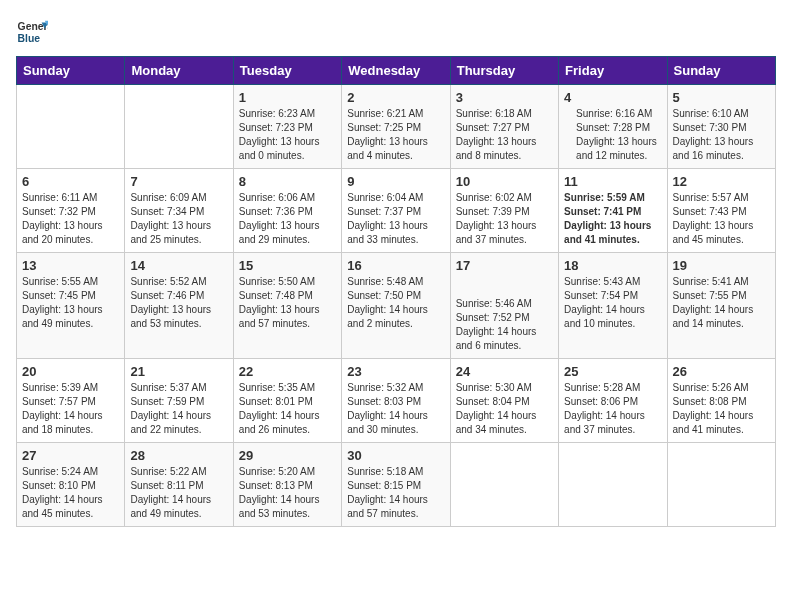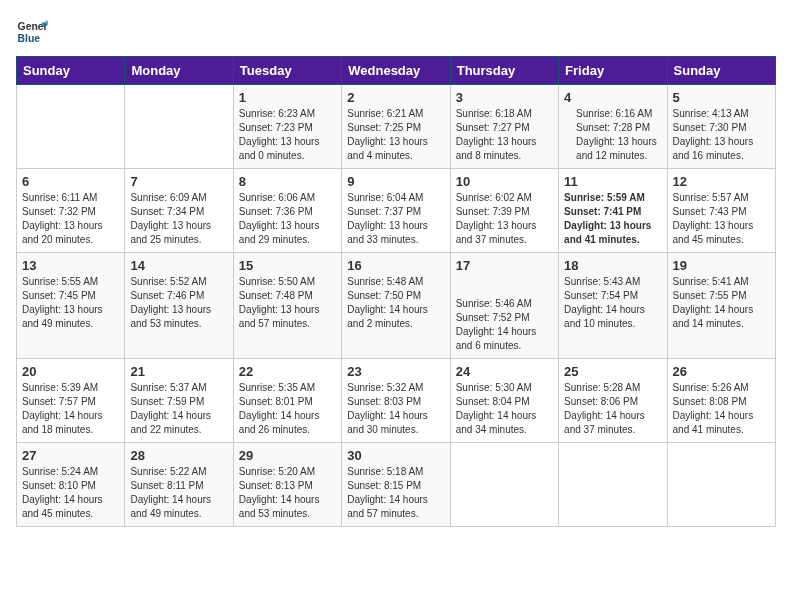--- a/index.html
+++ b/index.html
@@ -140,21 +140,21 @@
         </td>
         <td>
           <span class="day-number">4</span>
           <div class="day-info" style="white-space: pre-line; margin-left: 12px;">Sunrise: 6:16 AM
 Sunset: 7:28 PM
 Daylight: 13 hours
 and 12 minutes.</div>
         </td>
         <td>
           <span class="day-number">5</span>
-          <div class="day-info" style="white-space: pre-line;">Sunrise: 4:13 AM
+          <div class="day-info" style="white-space: pre-line;">Sunrise: 6:10 AM
 Sunset: 7:30 PM
 Daylight: 13 hours
 and 16 minutes.</div>
         </td>
       </tr>
       <tr>
         <td>
           <span class="day-number">6</span>
           <div class="day-info" style="white-space: pre-line;">Sunrise: 6:11 AM
 Sunset: 7:32 PM

